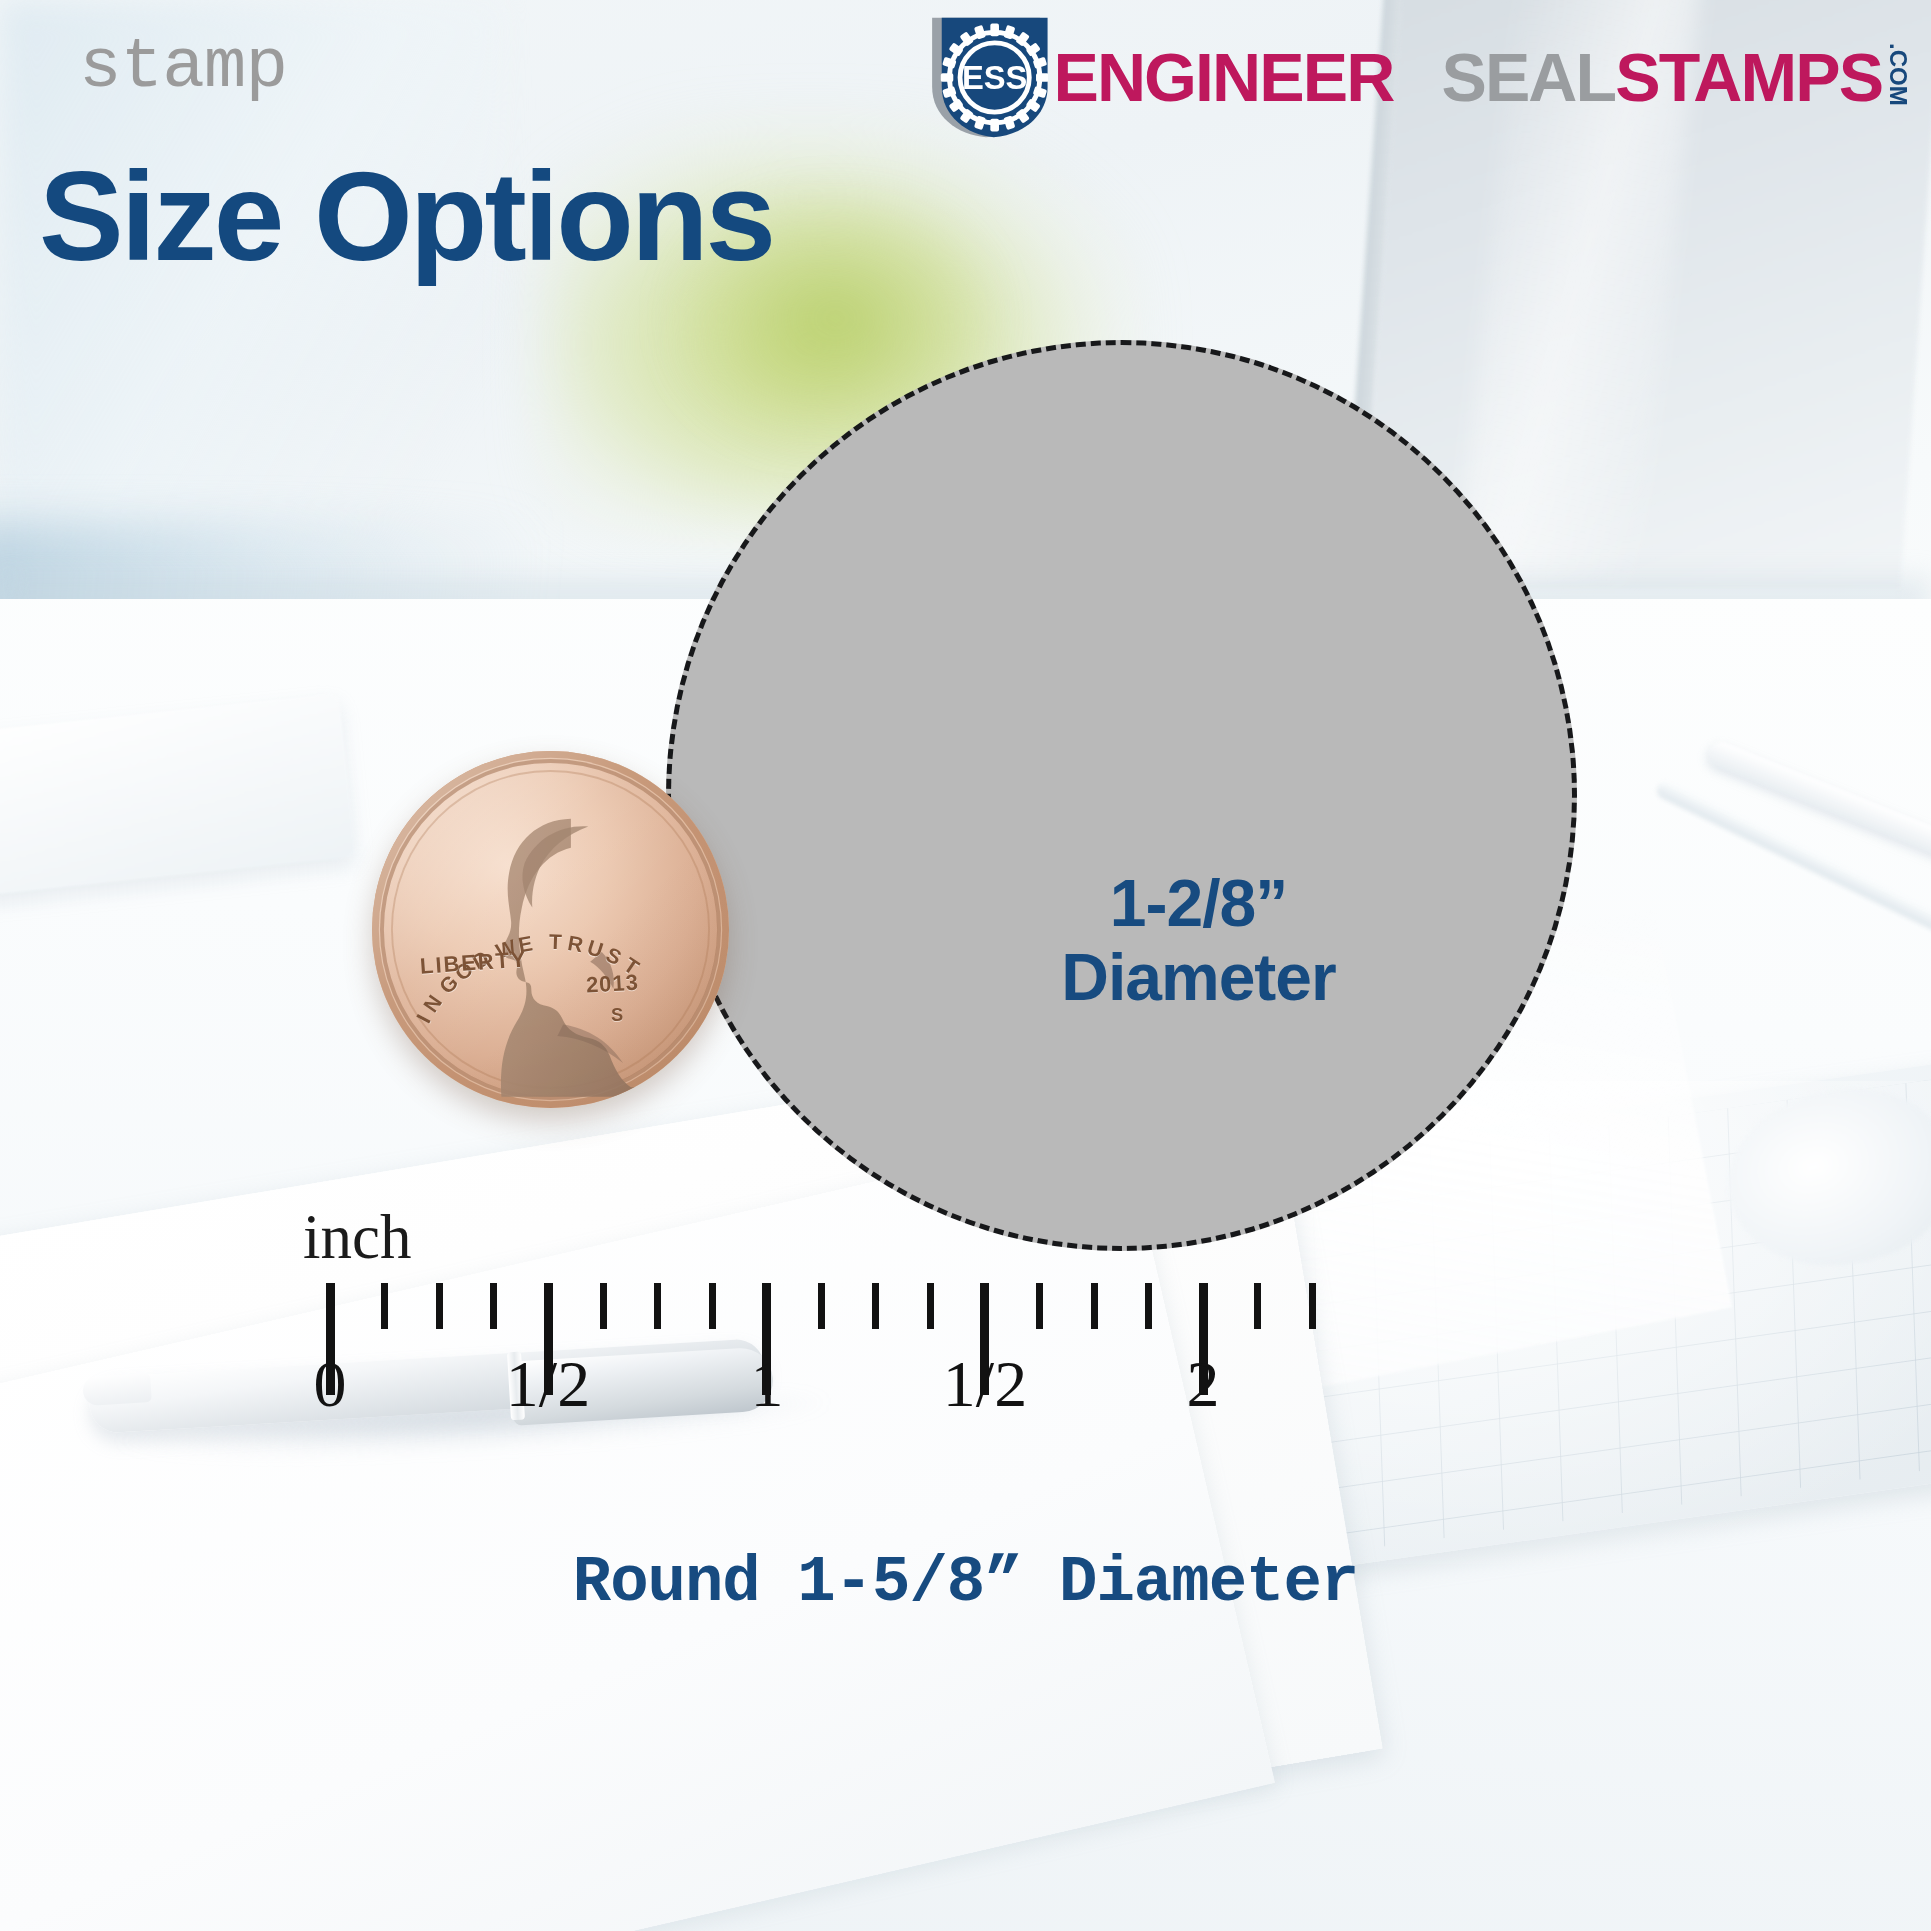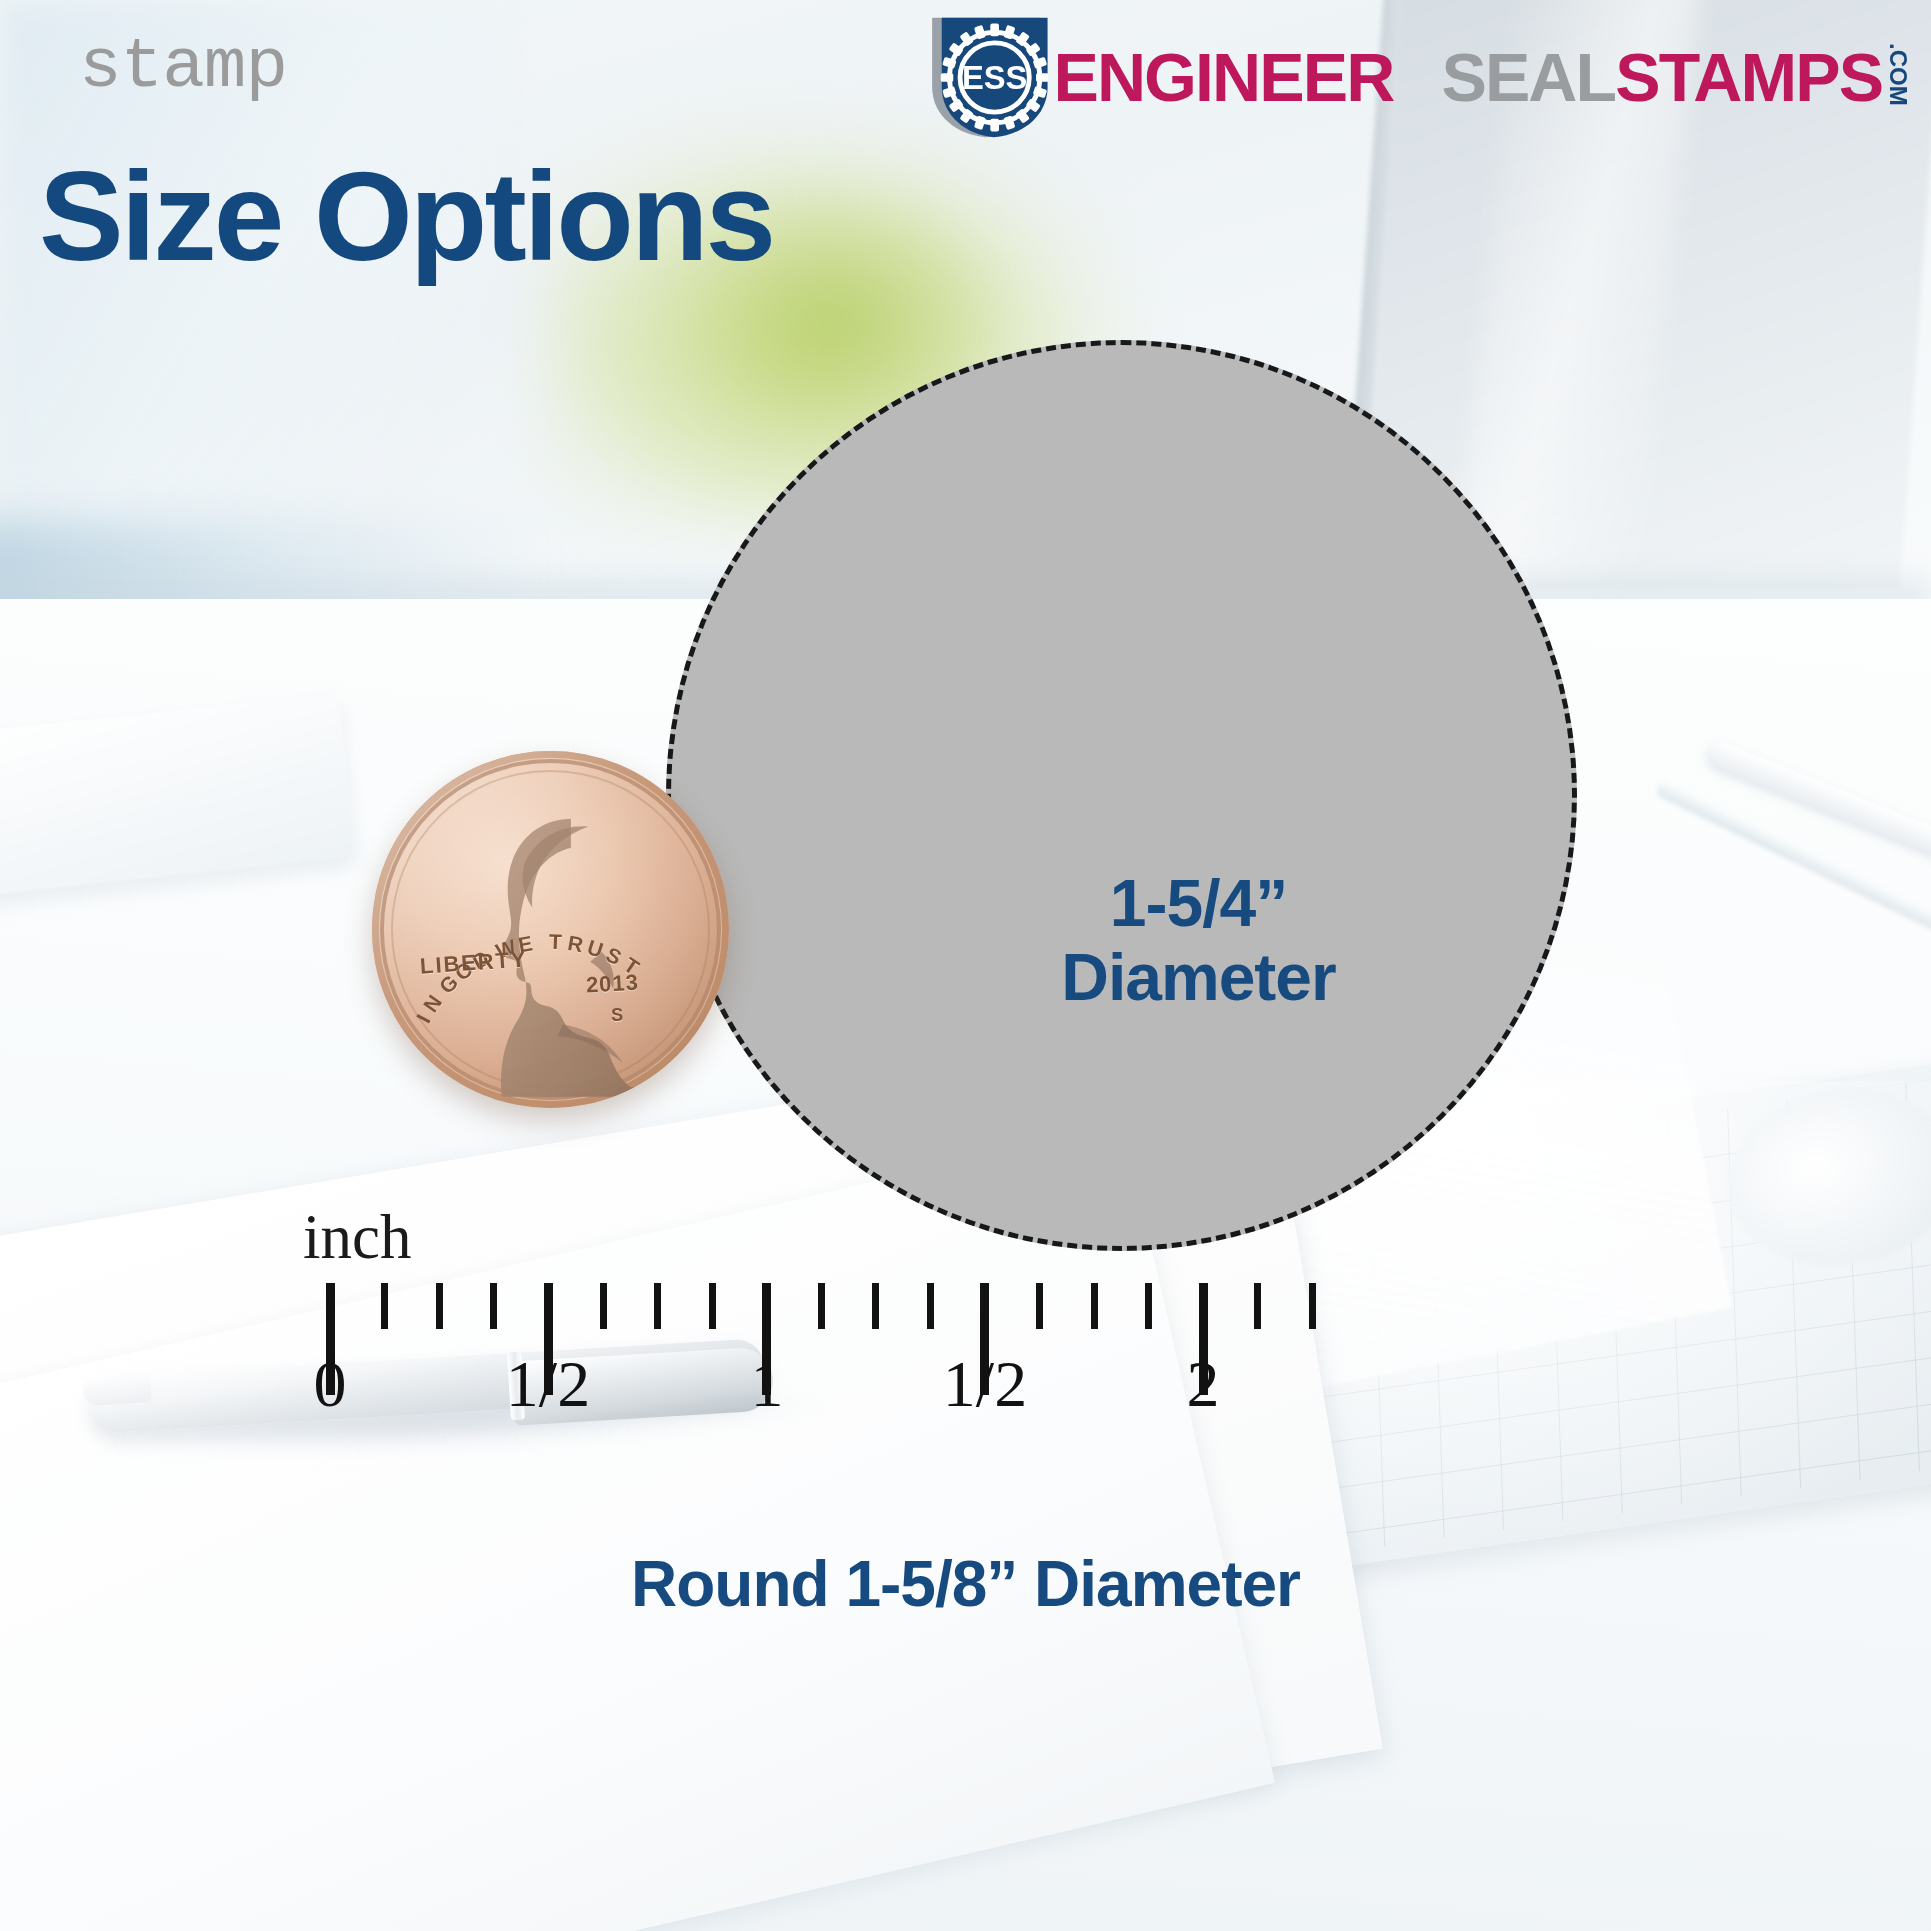--- a/index.html
+++ b/index.html
@@ -280,21 +280,21 @@
   .num {
     position:absolute; top:1346px; font-size:66px; color:#121212;
     font-family:"Liberation Serif", serif; z-index:8;
     transform:translateX(-50%);
   }
 
   
   .caption {
     position:absolute; left:0; top:1547px; width:1931px; text-align:center;
     font-size:64px; font-weight:bold; color:#174b80; letter-spacing:-1px;
-    font-family:Liberation Sans, sans-serif; z-index:8;
+    font-family:Liberation Mono, monospace; z-index:8;
   }
 </style>
 </head>
 <body>
 
 <div id="photo-bg">
   <div class="bg-base"></div>
   <div class="bg-window-l"></div>
   <div class="bg-green"></div>
   <div class="bg-green2"></div>
@@ -366,21 +366,21 @@
   <div class="logo-wordmark">
     <span class="lw-blue">ENGINEER</span>
       <span class="lw-gray">SEAL</span>
       <span class="lw-blue">STAMPS</span>
       <span class="lw-dot">.COM</span>
   </div>
 </div>
 
 <div id="size-circle"></div>
 <div class="circle-label">
-  <div class="cl-line">1-5/4”</div>
+  <div class="cl-line">1-2/8”</div>
   <div class="cl-line">Diameter</div>
 </div>
 
 <div id="penny">
   <div class="penny-gloss"></div>
   <div class="penny-rim"></div>
   <div class="penny-inner-ring"></div>
 
   <svg class="lincoln" viewBox="0 0 230 300" aria-hidden="true">
     <defs>

